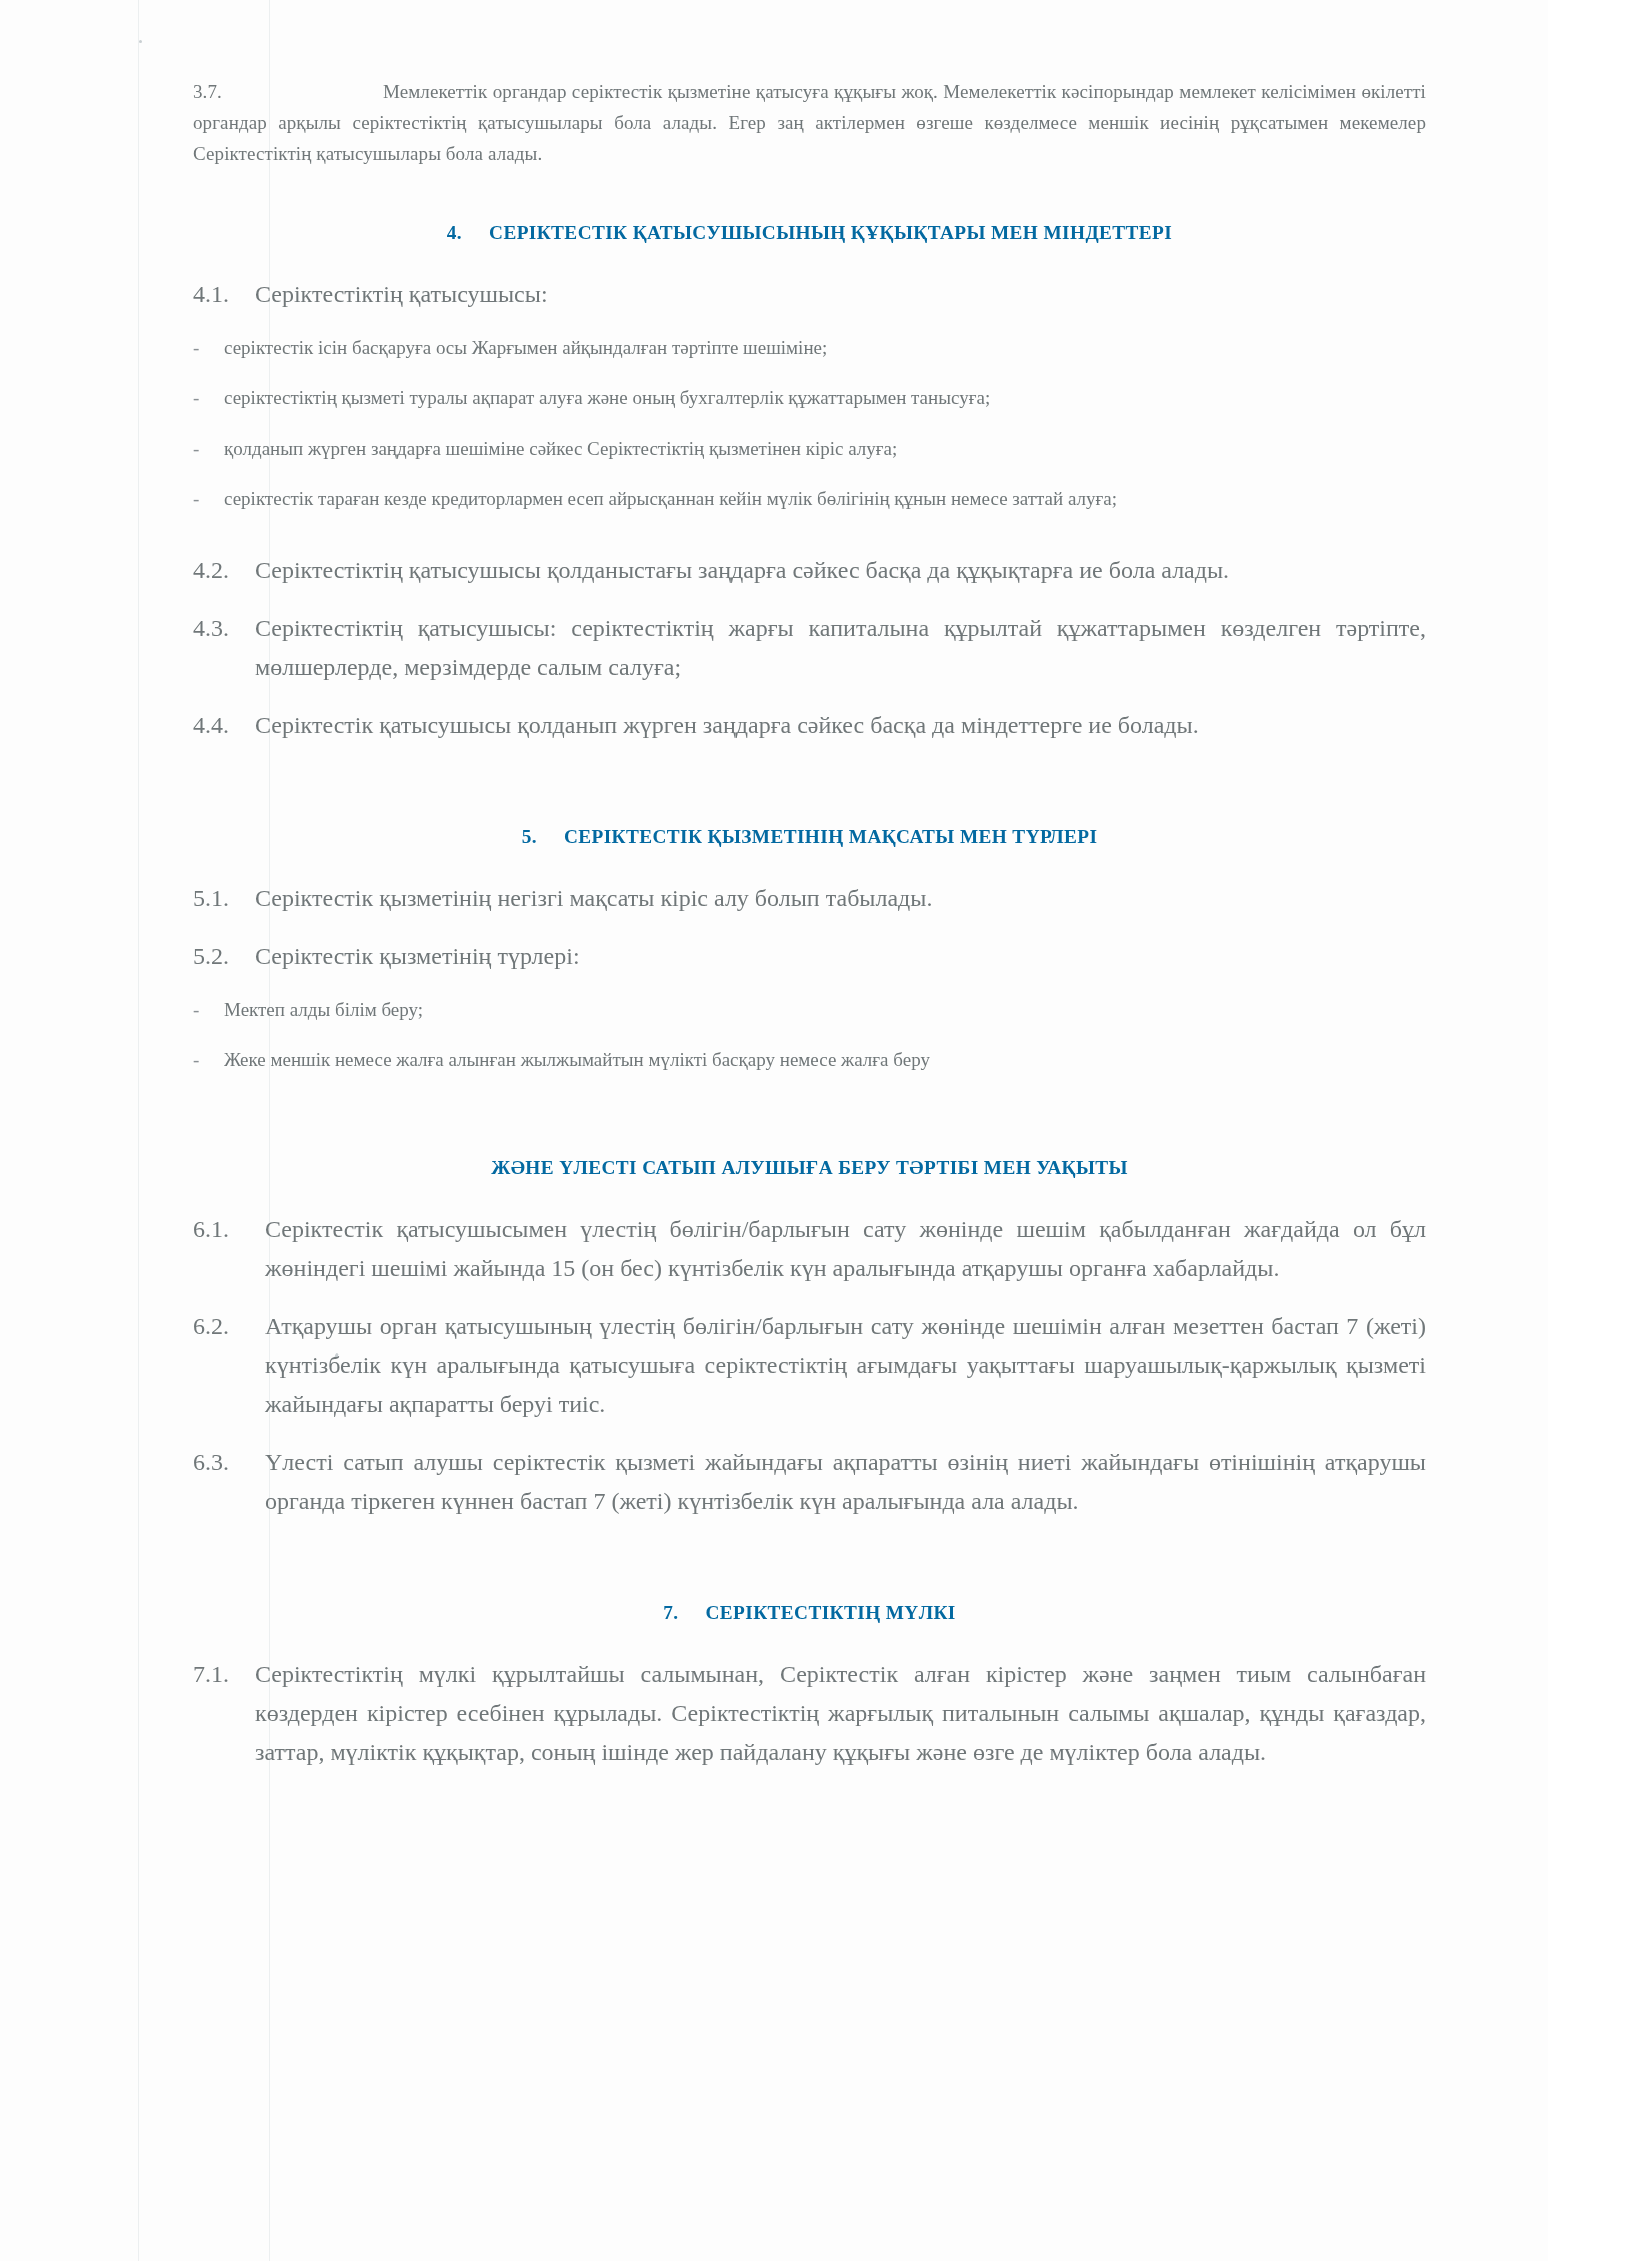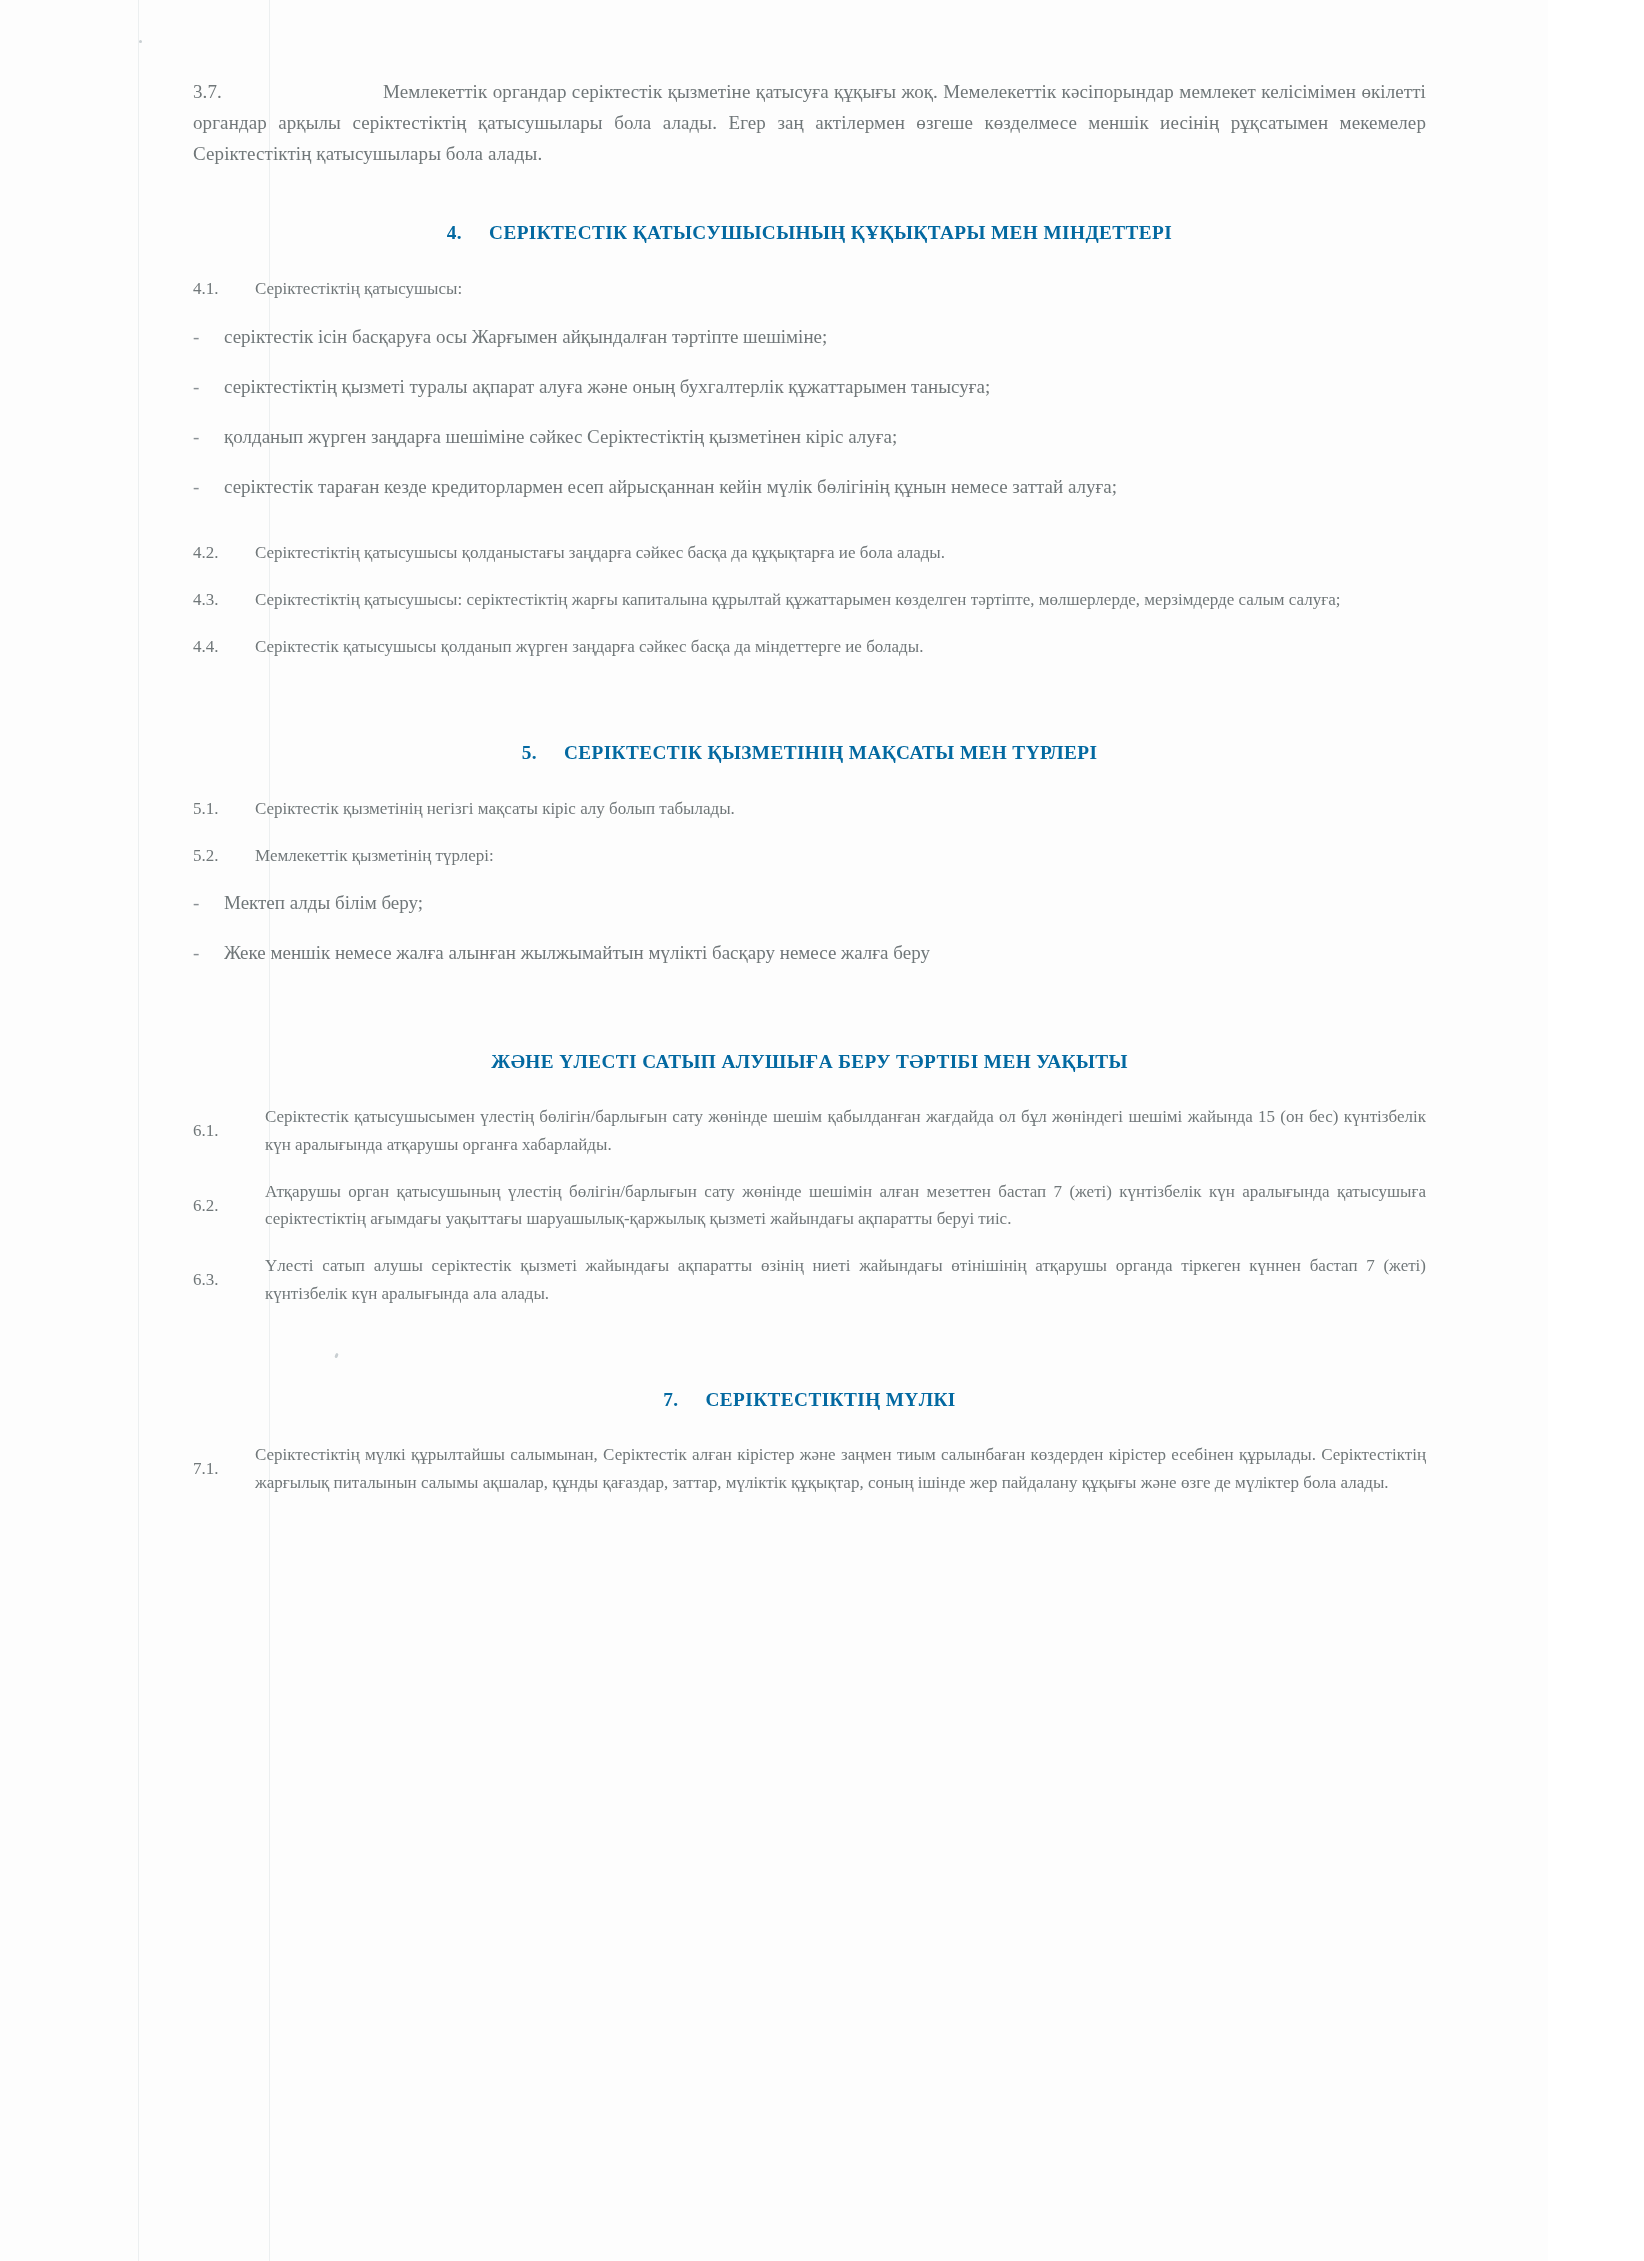--- a/index.html
+++ b/index.html
@@ -86,24 +86,23 @@
   }
   .bullet-row .btext {
     flex: 1;
     text-align: justify;
     padding-left: 100px;
     text-indent: -100px;
   }
   .num-row {
     display: flex;
     margin: 0 0 19.3px 0;
-    font-size: 17px;
+    font-size: 24px;
     line-height: 1.62;
     color: #707779;
-    align-items: center;
   }
   .num-row .num {
     flex: 0 0 62px;
     width: 62px;
   }
   .num-row .ntext {
     flex: 1;
     text-align: justify;
   }
   .num-row.wide .num {
@@ -178,21 +177,21 @@
     <div class="block-gap-lg"></div>
 
     <h2 class="section-title"><span class="sec-num">5.</span><span>СЕРІКТЕСТІК ҚЫЗМЕТІНІҢ МАҚСАТЫ МЕН ТҮРЛЕРІ</span></h2>
 
     <div class="num-row">
       <div class="num">5.1.</div>
       <div class="ntext">Серіктестік қызметінің негізгі мақсаты кіріс алу болып табылады.</div>
     </div>
     <div class="num-row">
       <div class="num">5.2.</div>
-      <div class="ntext">Мемлекеттік қызметінің түрлері:</div>
+      <div class="ntext">Серіктестік қызметінің түрлері:</div>
     </div>
 
     <div class="bullet-row">
       <div class="dash">-</div>
       <div class="btext">Мектеп алды білім беру;</div>
     </div>
     <div class="bullet-row">
       <div class="dash">-</div>
       <div class="btext">Жеке меншік немесе жалға алынған жылжымайтын мүлікті басқару немесе жалға беру</div>
     </div>

